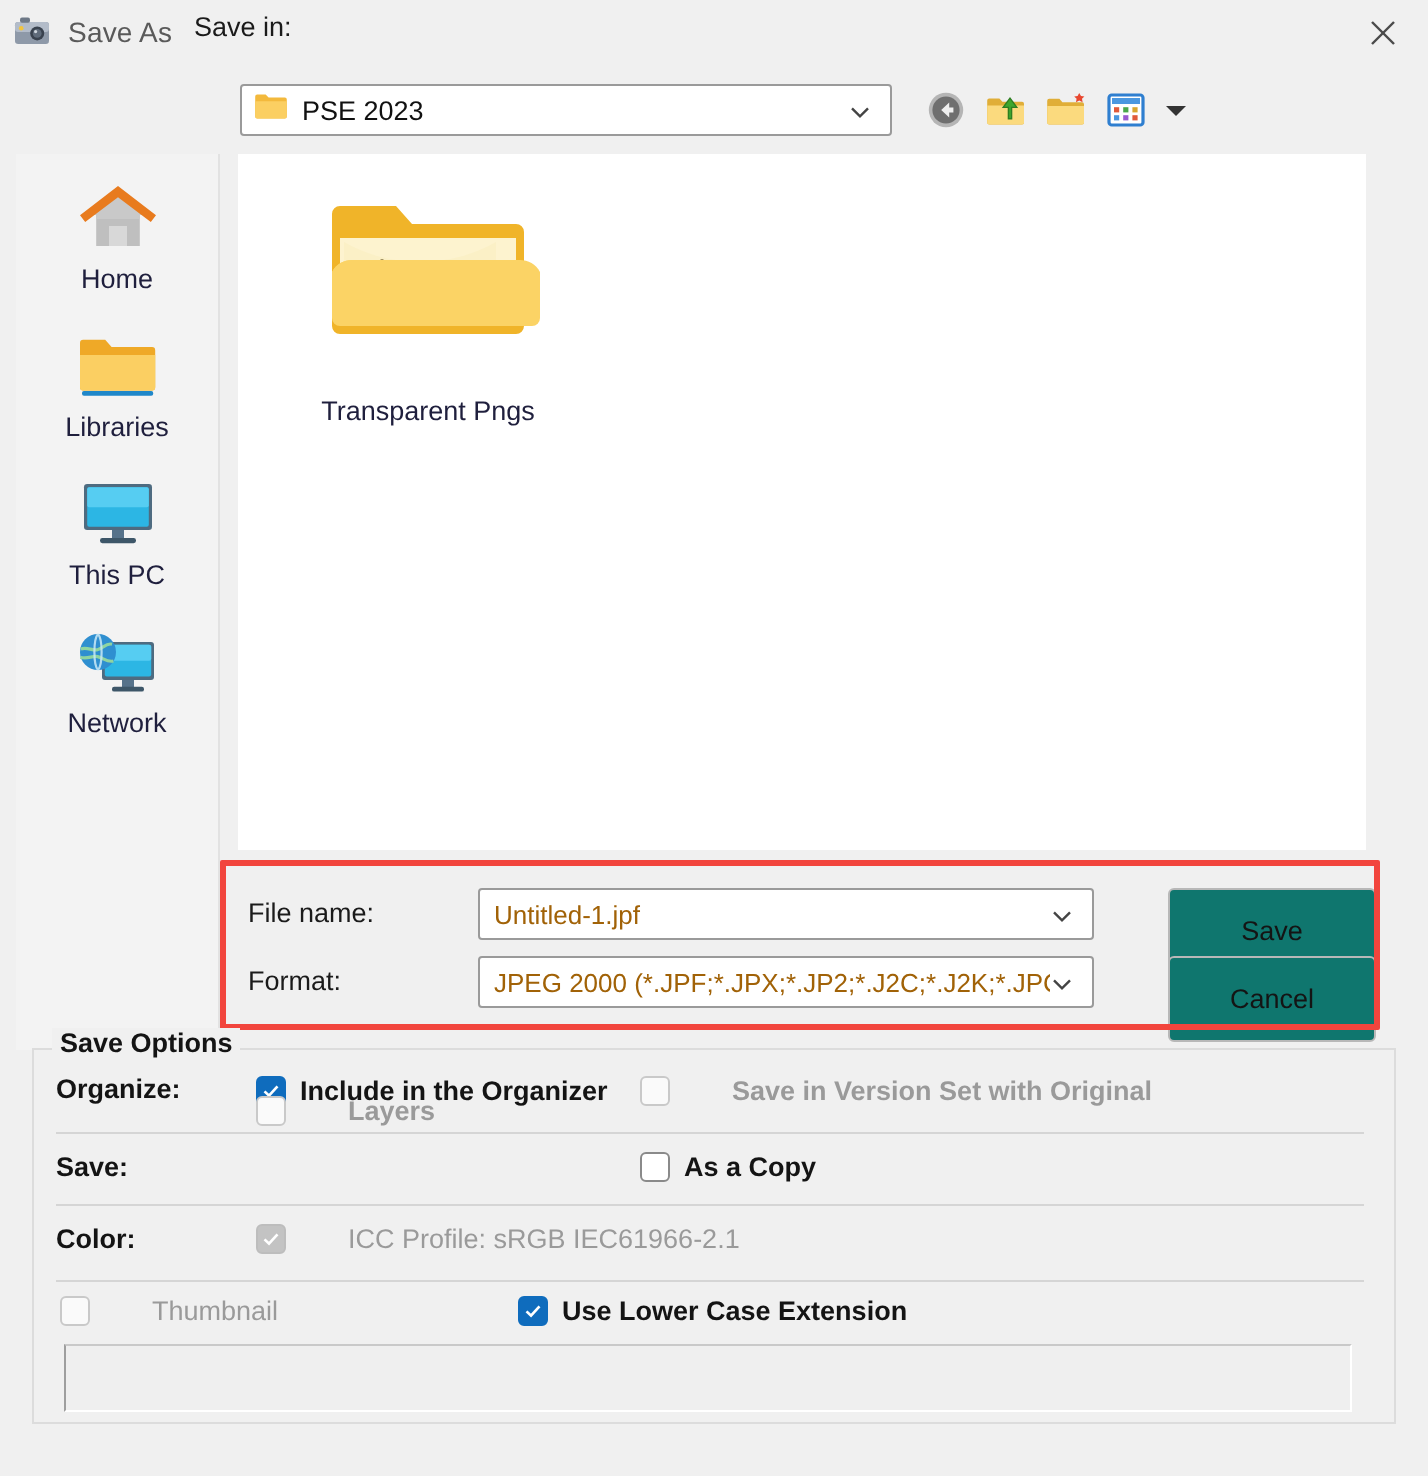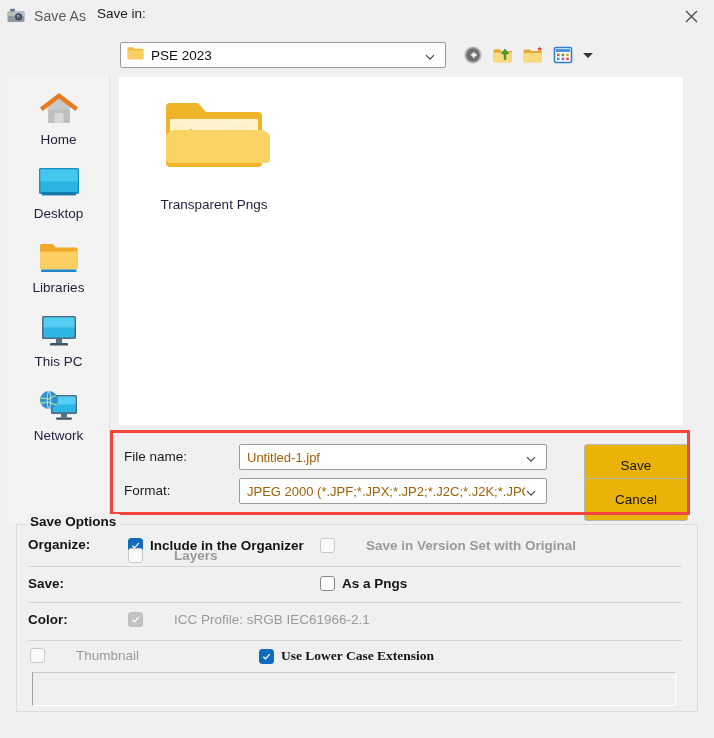--- a/index.html
+++ b/index.html
@@ -146,21 +146,21 @@
   }
   .nf-combo .combo-text {
     font-size: 13px; color: #a16207;
     margin-left: 7px;
     flex: 1 1 auto;
     white-space: nowrap; overflow: hidden;
   }
   .btn {
     position: absolute;
     width: 104px; height: 43px;
-    background: #eab308;
+    background: #0f766e;
     border: 1px solid #b8b8b8;
     border-radius: 3px;
     font-size: 13.5px; color: #141414;
     display: flex; align-items: center; justify-content: center;
     box-sizing: border-box;
     cursor: pointer;
   }
 
   
   .redbox {
@@ -340,31 +340,20 @@
         <svg width="42" height="40" viewBox="0 0 42 40">
           <path d="M21 5 3.5 18.5h6.5V34h22V18.5h6.5z" fill="#c9c9c9"></path>
           <path d="M21 4 2 18.6l2.6 3.4L21 9.6l16.4 12.4 2.6-3.4z" fill="#e87b1e"></path>
           <path d="M10.5 20.5h21V34h-21z" fill="#bfbfbf"></path>
           <path d="M16.5 24h9v10h-9z" fill="#d8d8d8"></path>
         </svg>
       </span>
       <span class="plabel">Home</span>
     </div>
 
-    <div class="place">
-      <span class="glyph">
-        <svg width="46" height="38" viewBox="0 0 46 38">
-          <rect x="3" y="4" width="40" height="26" rx="1.6" fill="#1b8fc7"></rect>
-          <rect x="4.4" y="5.4" width="37.2" height="23.2" rx="1" fill="#2ab4e0"></rect>
-          <rect x="4.4" y="5.4" width="37.2" height="12" rx="1" fill="#45c8ee"></rect>
-          <rect x="6" y="28" width="34" height="3.4" fill="#1279ad"></rect>
-        </svg>
-      </span>
-      <span class="plabel">Desktop</span>
-    </div>
 
     <div class="place">
       <span class="glyph">
         <svg width="44" height="36" viewBox="0 0 44 36">
           <path d="M3 6.5a1.6 1.6 0 0 1 1.6-1.6h11l3.2 3.6H39a1.6 1.6 0 0 1 1.6 1.6v18.5a1.6 1.6 0 0 1-1.6 1.6H4.6A1.6 1.6 0 0 1 3 28.6z" fill="#efa927"></path>
           <path d="M3 12.5h37.6v16.1a1.6 1.6 0 0 1-1.6 1.6H4.6A1.6 1.6 0 0 1 3 28.6z" fill="#fbcf62"></path>
           <rect x="4" y="30.5" width="35.6" height="2.4" rx="1" fill="#1f87c9"></rect>
         </svg>
       </span>
       <span class="plabel">Libraries</span>
@@ -465,21 +454,21 @@
 
   <div class="row-label" style="left:28px; top:576px;">Save:</div>
 
   <div class="cb disabled" style="left:128px; top:548px;text-align:center;">
     <span class="box dis"></span>
     <span class="cblabel">Layers</span>
   </div>
 
   <div class="cb" style="left:320px; top:576px;">
     <span class="box"></span>
-    <span class="cblabel">As a Pngs</span>
+    <span class="cblabel">As a Copy</span>
   </div>
 
   <div class="sep" style="left:28px; top:602px; width:654px;"></div>
 
   <div class="row-label" style="left:28px; top:612px;">Color:</div>
 
   <div class="cb disabled" style="left:128px; top:612px;">
     <span class="box checked dis">
       <svg class="tick" viewBox="0 0 10 10">
           <polyline points="1.4,5.2 3.9,7.6 8.6,2.4" fill="none" stroke="#ffffff" stroke-width="1.5"></polyline>
@@ -488,21 +477,21 @@
     <span class="cblabel normal">ICC Profile:  sRGB IEC61966-2.1</span>
   </div>
 
   <div class="sep" style="left:28px; top:640px; width:654px;"></div>
 
   <div class="cb disabled" style="left:30px; top:648px;">
     <span class="box dis"></span>
     <span class="cblabel normal">Thumbnail</span>
   </div>
 
-  <div class="cb" style="left:259px; top:648px;font-family:Liberation Serif, serif;">
+  <div class="cb" style="left:259px; top:648px;">
     <span class="box checked">
       <svg class="tick" viewBox="0 0 10 10">
           <polyline points="1.4,5.2 3.9,7.6 8.6,2.4" fill="none" stroke="#ffffff" stroke-width="1.5"></polyline>
         </svg>
     </span>
     <span class="cblabel">Use Lower Case Extension</span>
   </div>
 
   <div class="msgbox"></div>
 

